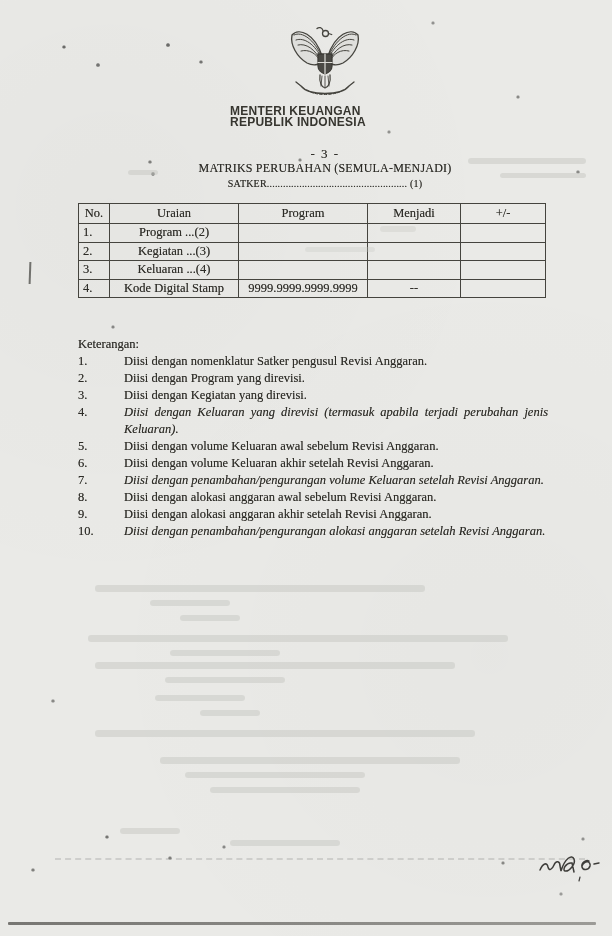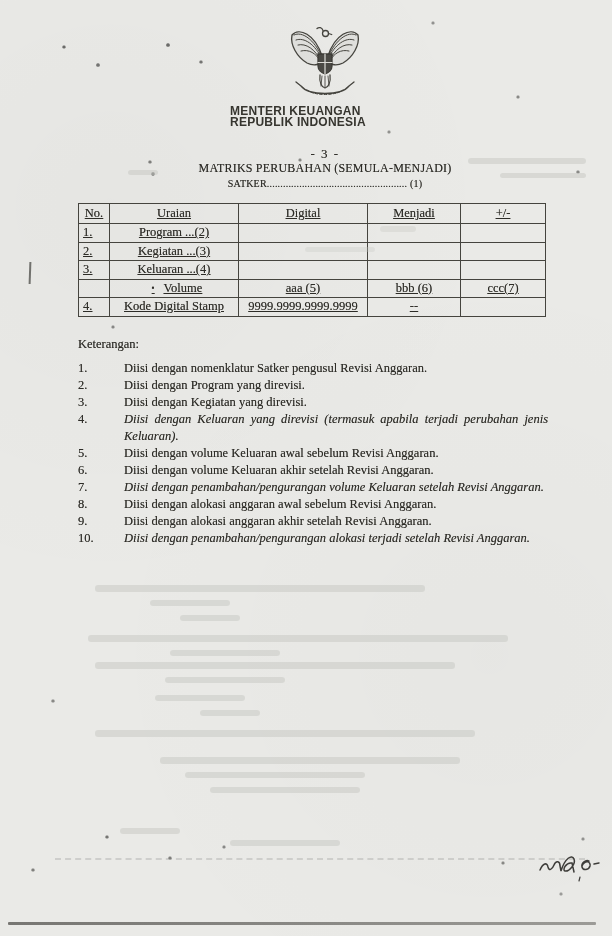--- a/index.html
+++ b/index.html
@@ -26,36 +26,36 @@
   
   .heading{ position:absolute; left:120px; top:146px; width:410px; text-align:center; }
   .pageno{ font-size:13px; letter-spacing:1.5px; line-height:15px; }
   .title{ font-size:12px; line-height:15px; letter-spacing:.2px; }
   .satker{ font-size:10px; line-height:15px; letter-spacing:.2px; }
 
   
   table.matrix{
     position:absolute; left:78px; top:203px; width:467px;
     border-collapse:collapse; table-layout:fixed;
-    font-size:12.5px; color:#2d2c27;text-decoration:underline;
+    font-size:12.5px; color:#2d2c27;
   }
   table.matrix td,table.matrix th{
     border:1.2px solid #45443e; padding:0 4px; height:17.5px;
     font-weight:normal; overflow:hidden; white-space:nowrap;
   }
   table.matrix th{ height:19px; text-align:center; }
   .c-no{ text-align:left; padding-left:5px; }
   .c-ur{ text-align:center; padding-left:6px; }
   .c-val{ text-align:center; }
   .bullet{ font-size:8px; margin:0 9px 0 6px; vertical-align:1.5px; }
   .bullet:empty{ display:none; }
 
   
   .notes{ position:absolute; left:78px; top:336px; width:470px; font-size:12.5px; }
-  .notes-heading{ line-height:17px; margin-bottom:7px; }
+  .notes-heading{ line-height:17px; }
   .note-item{ display:flex; line-height:17px; }
   .note-item .num{ width:26px; flex:0 0 26px; }
   .note-item .txt{ flex:1;margin-left:20px; }
   .note-item .txt.justify{ text-align:justify;font-style:italic; }
 
   
   .ghost{ position:absolute; background:#c7c8c3; border-radius:3px; opacity:.5; filter:blur(.7px); }
   .tick{ position:absolute; left:29px; top:262px; width:2px; height:22px; background:#4a4a46; opacity:.75; transform:rotate(2deg); }
   .dashline{ position:absolute; left:55px; top:858px; width:530px; height:0; border-top:2px dashed rgba(110,110,108,.22); }
   .scanline{ position:absolute; left:8px; top:922px; width:588px; height:2.5px; border-radius:1px; opacity:.85;
@@ -123,21 +123,21 @@
         <col style="width:31px">
         <col style="width:129px">
         <col style="width:129px">
         <col style="width:93px">
         <col style="width:85px">
       </colgroup>
     <tbody>
       <tr>
         <th>No.</th>
         <th>Uraian</th>
-        <th>Digital</th>
+        <th>Program</th>
         <th>Menjadi</th>
         <th>+/-</th>
       </tr>
       <tr>
         <td class="c-no">1.</td>
         <td class="c-ur"><span>Program ...(2)</span></td>
         <td class="c-val"></td>
         <td class="c-val"></td>
         <td class="c-val"></td>
       </tr>
@@ -147,27 +147,20 @@
         <td class="c-val"></td>
         <td class="c-val"></td>
         <td class="c-val"></td>
       </tr>
       <tr>
         <td class="c-no">3.</td>
         <td class="c-ur"><span>Keluaran ...(4)</span></td>
         <td class="c-val"></td>
         <td class="c-val"></td>
         <td class="c-val"></td>
-      </tr>
-      <tr>
-        <td class="c-no"></td>
-        <td class="c-ur"><span class="bullet">▪</span><span>Volume</span></td>
-        <td class="c-val">aaa (5)</td>
-        <td class="c-val">bbb (6)</td>
-        <td class="c-val">ccc(7)</td>
       </tr>
       <tr>
         <td class="c-no">4.</td>
         <td class="c-ur"><span>Kode Digital Stamp</span></td>
         <td class="c-val">9999.9999.9999.9999</td>
         <td class="c-val">--</td>
         <td class="c-val"></td>
       </tr>
     </tbody>
   </table>
@@ -205,21 +198,21 @@
     <div class="note-item">
         <span class="num">8.</span>
         <span class="txt">Diisi dengan alokasi anggaran awal sebelum Revisi Anggaran.</span>
       </div>
     <div class="note-item">
         <span class="num">9.</span>
         <span class="txt">Diisi dengan alokasi anggaran akhir setelah Revisi Anggaran.</span>
       </div>
     <div class="note-item">
         <span class="num">10.</span>
-        <span class="txt justify" style="max-width:425px">Diisi dengan penambahan/pengurangan alokasi terjadi setelah Revisi Anggaran.</span>
+        <span class="txt justify" style="max-width:425px">Diisi dengan penambahan/pengurangan alokasi anggaran setelah Revisi Anggaran.</span>
       </div>
   </div>
 
   <div class="ghost" style="left:468px;top:158px;width:118px;height:6px"></div>
   <div class="ghost" style="left:500px;top:173px;width:86px;height:5px"></div>
   <div class="ghost" style="left:128px;top:170px;width:30px;height:5px"></div>
   <div class="ghost" style="left:380px;top:226px;width:36px;height:6px;opacity:.35"></div>
   <div class="ghost" style="left:305px;top:247px;width:70px;height:5px;opacity:.3"></div>
   <div class="ghost" style="left:95px;top:585px;width:330px;height:7px"></div>
   <div class="ghost" style="left:150px;top:600px;width:80px;height:6px"></div>

